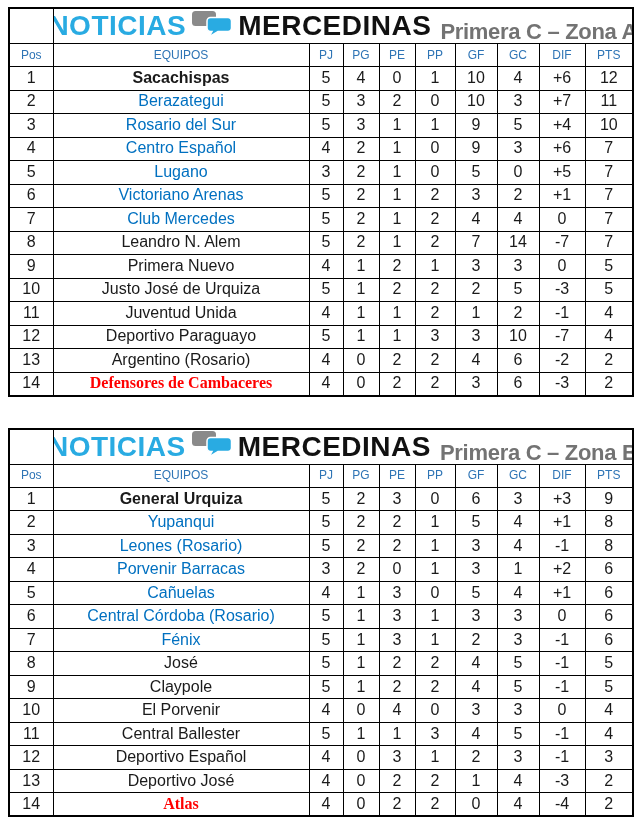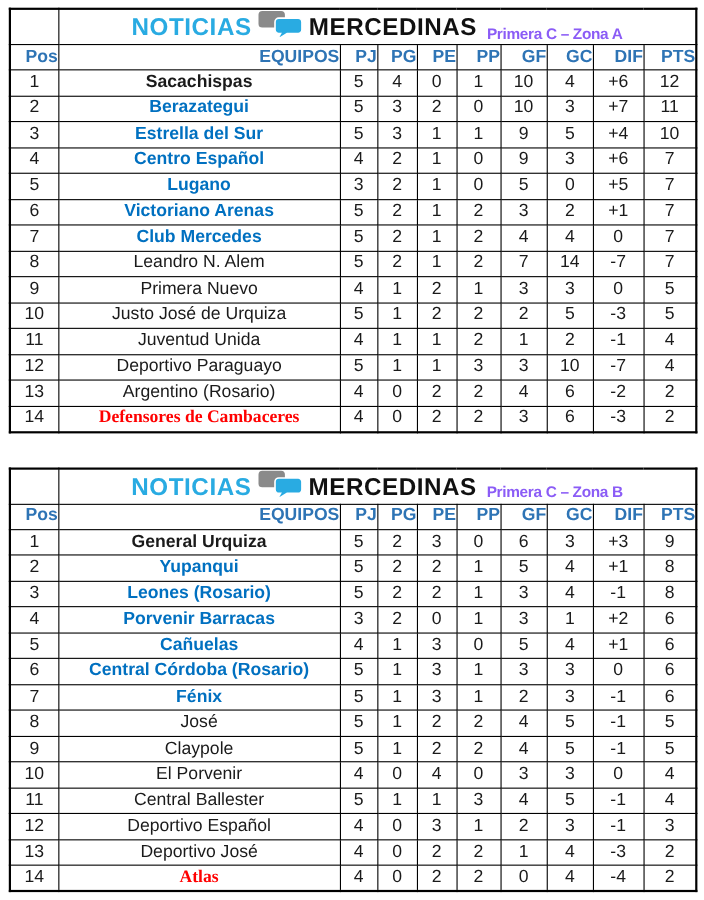--- a/index.html
+++ b/index.html
@@ -31,42 +31,41 @@
     line-height: 1.05;
   }
   
   .banner-cell { height: 35px; }
   .banner {
     display: flex; align-items: center; justify-content: center;
     gap: 9px; padding: 0 4px;
   }
   .logo {
     display: flex; align-items: center; gap: 5px;
-    font-weight: bold; font-size: 22px; letter-spacing: 0.5px;
+    font-weight: bold; font-size: 28px; letter-spacing: 0.5px;
   }
   .logo .w1 { color: var(--c-word1, #29ABE2); }
   .logo .w2 { color: var(--c-word2, #111111); }
   .zone-title {
-    font-weight: bold; font-size: 14px; color: #8b5cf6;
+    font-weight: bold; font-size: 22px; color: #737373;
     margin-top: 11px; letter-spacing: -0.3px;
   }
   
   .standings thead th {
     color: var(--c-header, #2E74B5);
-    font-weight: bold;
-    font-size: 16px;
+    font-weight: normal;
+    font-size: 12px;
     height: 23px;
-    text-align: right;
   }
   
   .col-pos  { text-align: left; padding-left: 9px; }
   .col-team { text-align: left; padding-left: 12px; }
   
   .row-leader    .col-team { font-weight: bold; color: #1a1a1a; }
-  .row-promoted  .col-team { font-weight: bold; color: var(--c-promoted, #0070C0); }
+  .row-promoted  .col-team { font-weight: normal; color: var(--c-promoted, #0070C0); }
   .row-relegated .col-team { font-weight: bold; color: var(--c-relegated, #FF0000); font-family: Liberation Serif, serif; }
 </style>
 </head>
 <body>
 
 <div class="page">
 
   <table class="standings">
     <colgroup>
       <col style="width:44px">
@@ -132,21 +131,21 @@
           <td class="col-pg">3</td>
           <td class="col-pe">2</td>
           <td class="col-pp">0</td>
           <td class="col-gf">10</td>
           <td class="col-gc">3</td>
           <td class="col-dif">+7</td>
           <td class="col-pts">11</td>
         </tr>
         <tr class="row-promoted">
           <td class="col-pos">3</td>
-          <td class="col-team">Estrella del Sur</td>
+          <td class="col-team">Rosario del Sur</td>
           <td class="col-pj">5</td>
           <td class="col-pg">3</td>
           <td class="col-pe">1</td>
           <td class="col-pp">1</td>
           <td class="col-gf">9</td>
           <td class="col-gc">5</td>
           <td class="col-dif">+4</td>
           <td class="col-pts">10</td>
         </tr>
         <tr class="row-promoted">

